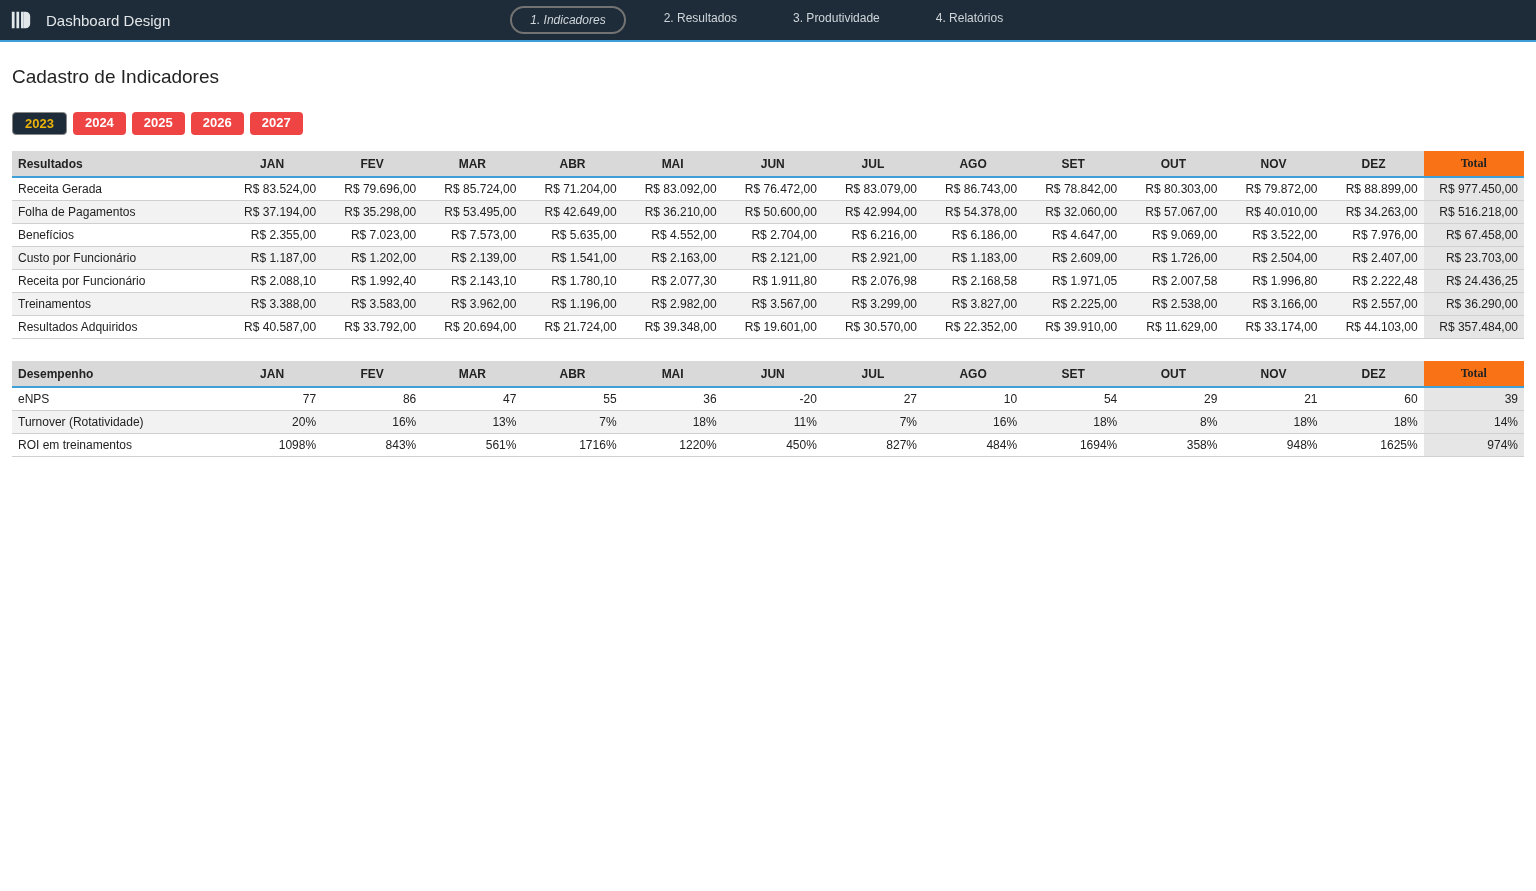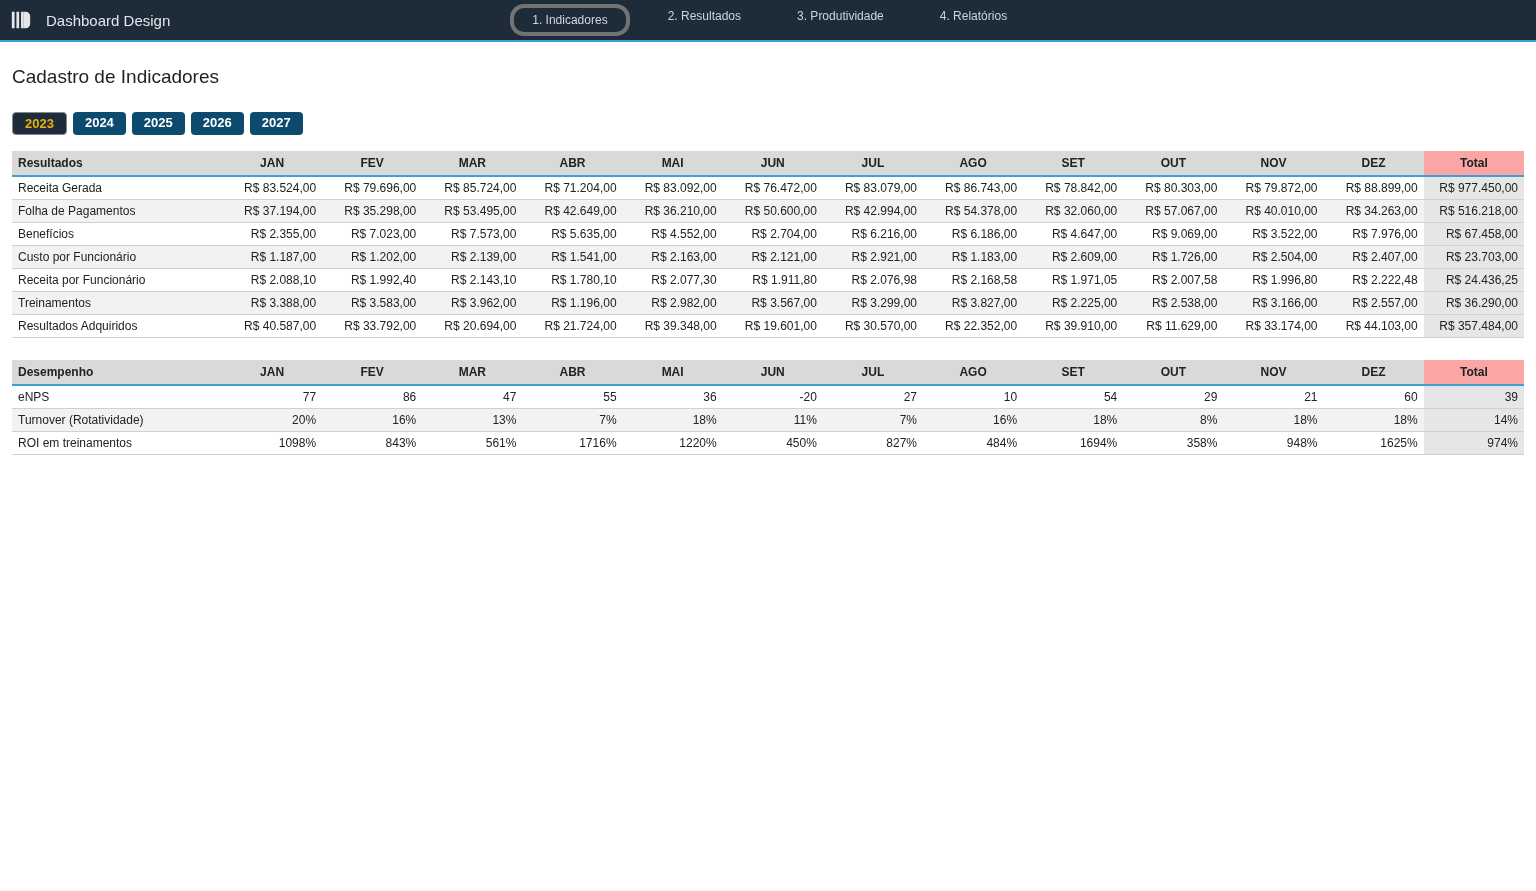--- a/index.html
+++ b/index.html
@@ -26,34 +26,35 @@
 .app-title { color:#e2e7ea; font-size:15px; font-weight:500; margin-left:6px;}
 .nav { display:flex; gap:20px; margin-left:340px; }
 .nav-item {
   color:#cfd6db;
   font-size:12px;
   padding:5px 18px;
   border-radius:14px;
   cursor:pointer;
 }
 .nav-item.active {
-  border:4px solid #737373;
+  border:2px solid #737373;
+  font-style:italic;
 }
 
 .page { padding:24px 12px 0 12px; }
 .page-title { font-size:19px; font-weight:500; margin-bottom:24px; color:#232323;}
 .year-tabs { display:flex; gap:6px; margin-bottom:16px;}
 .year-tab {
   padding:3px 12px;
   border-radius:4px;
   font-size:13px;
   font-weight:700;
   cursor:pointer;
   color:#fff;
-  background:#0c4a6e;
+  background:#ef4444;
 }
 .year-tab.active {
   background:#1e2b38;
   color:#eab308;
   border:1px solid #888;
 }
 
 table {
   border-collapse:collapse;
   width:100%;
@@ -74,21 +75,21 @@
 tbody td {
   padding:4px 6px;
   text-align:right;
   border-bottom:1px solid #d0d0d0;
   white-space:nowrap;
 }
 tbody td:first-child { text-align:left; padding-left:6px; }
 tbody tr:nth-child(even) td { background:#f2f2f2; }
 tbody tr:nth-child(odd)  td { background:#fff; }
 tbody td.total { background:#e6e6e6 !important; }
-thead th.total { background:#fca5a5; }
+thead th.total { background:#f97316;font-family:Liberation Serif, serif; }
 </style>
 </head>
 <body>
 
 <div class="header">
   <div class="logo-group">
     <span class="logo-icon">
       <svg width="22" height="22" viewBox="0 0 24 24">
         <rect x="2" y="3" width="3" height="18" fill="#e2e7ea"></rect>
         <rect x="7" y="3" width="3" height="18" fill="#e2e7ea"></rect>

